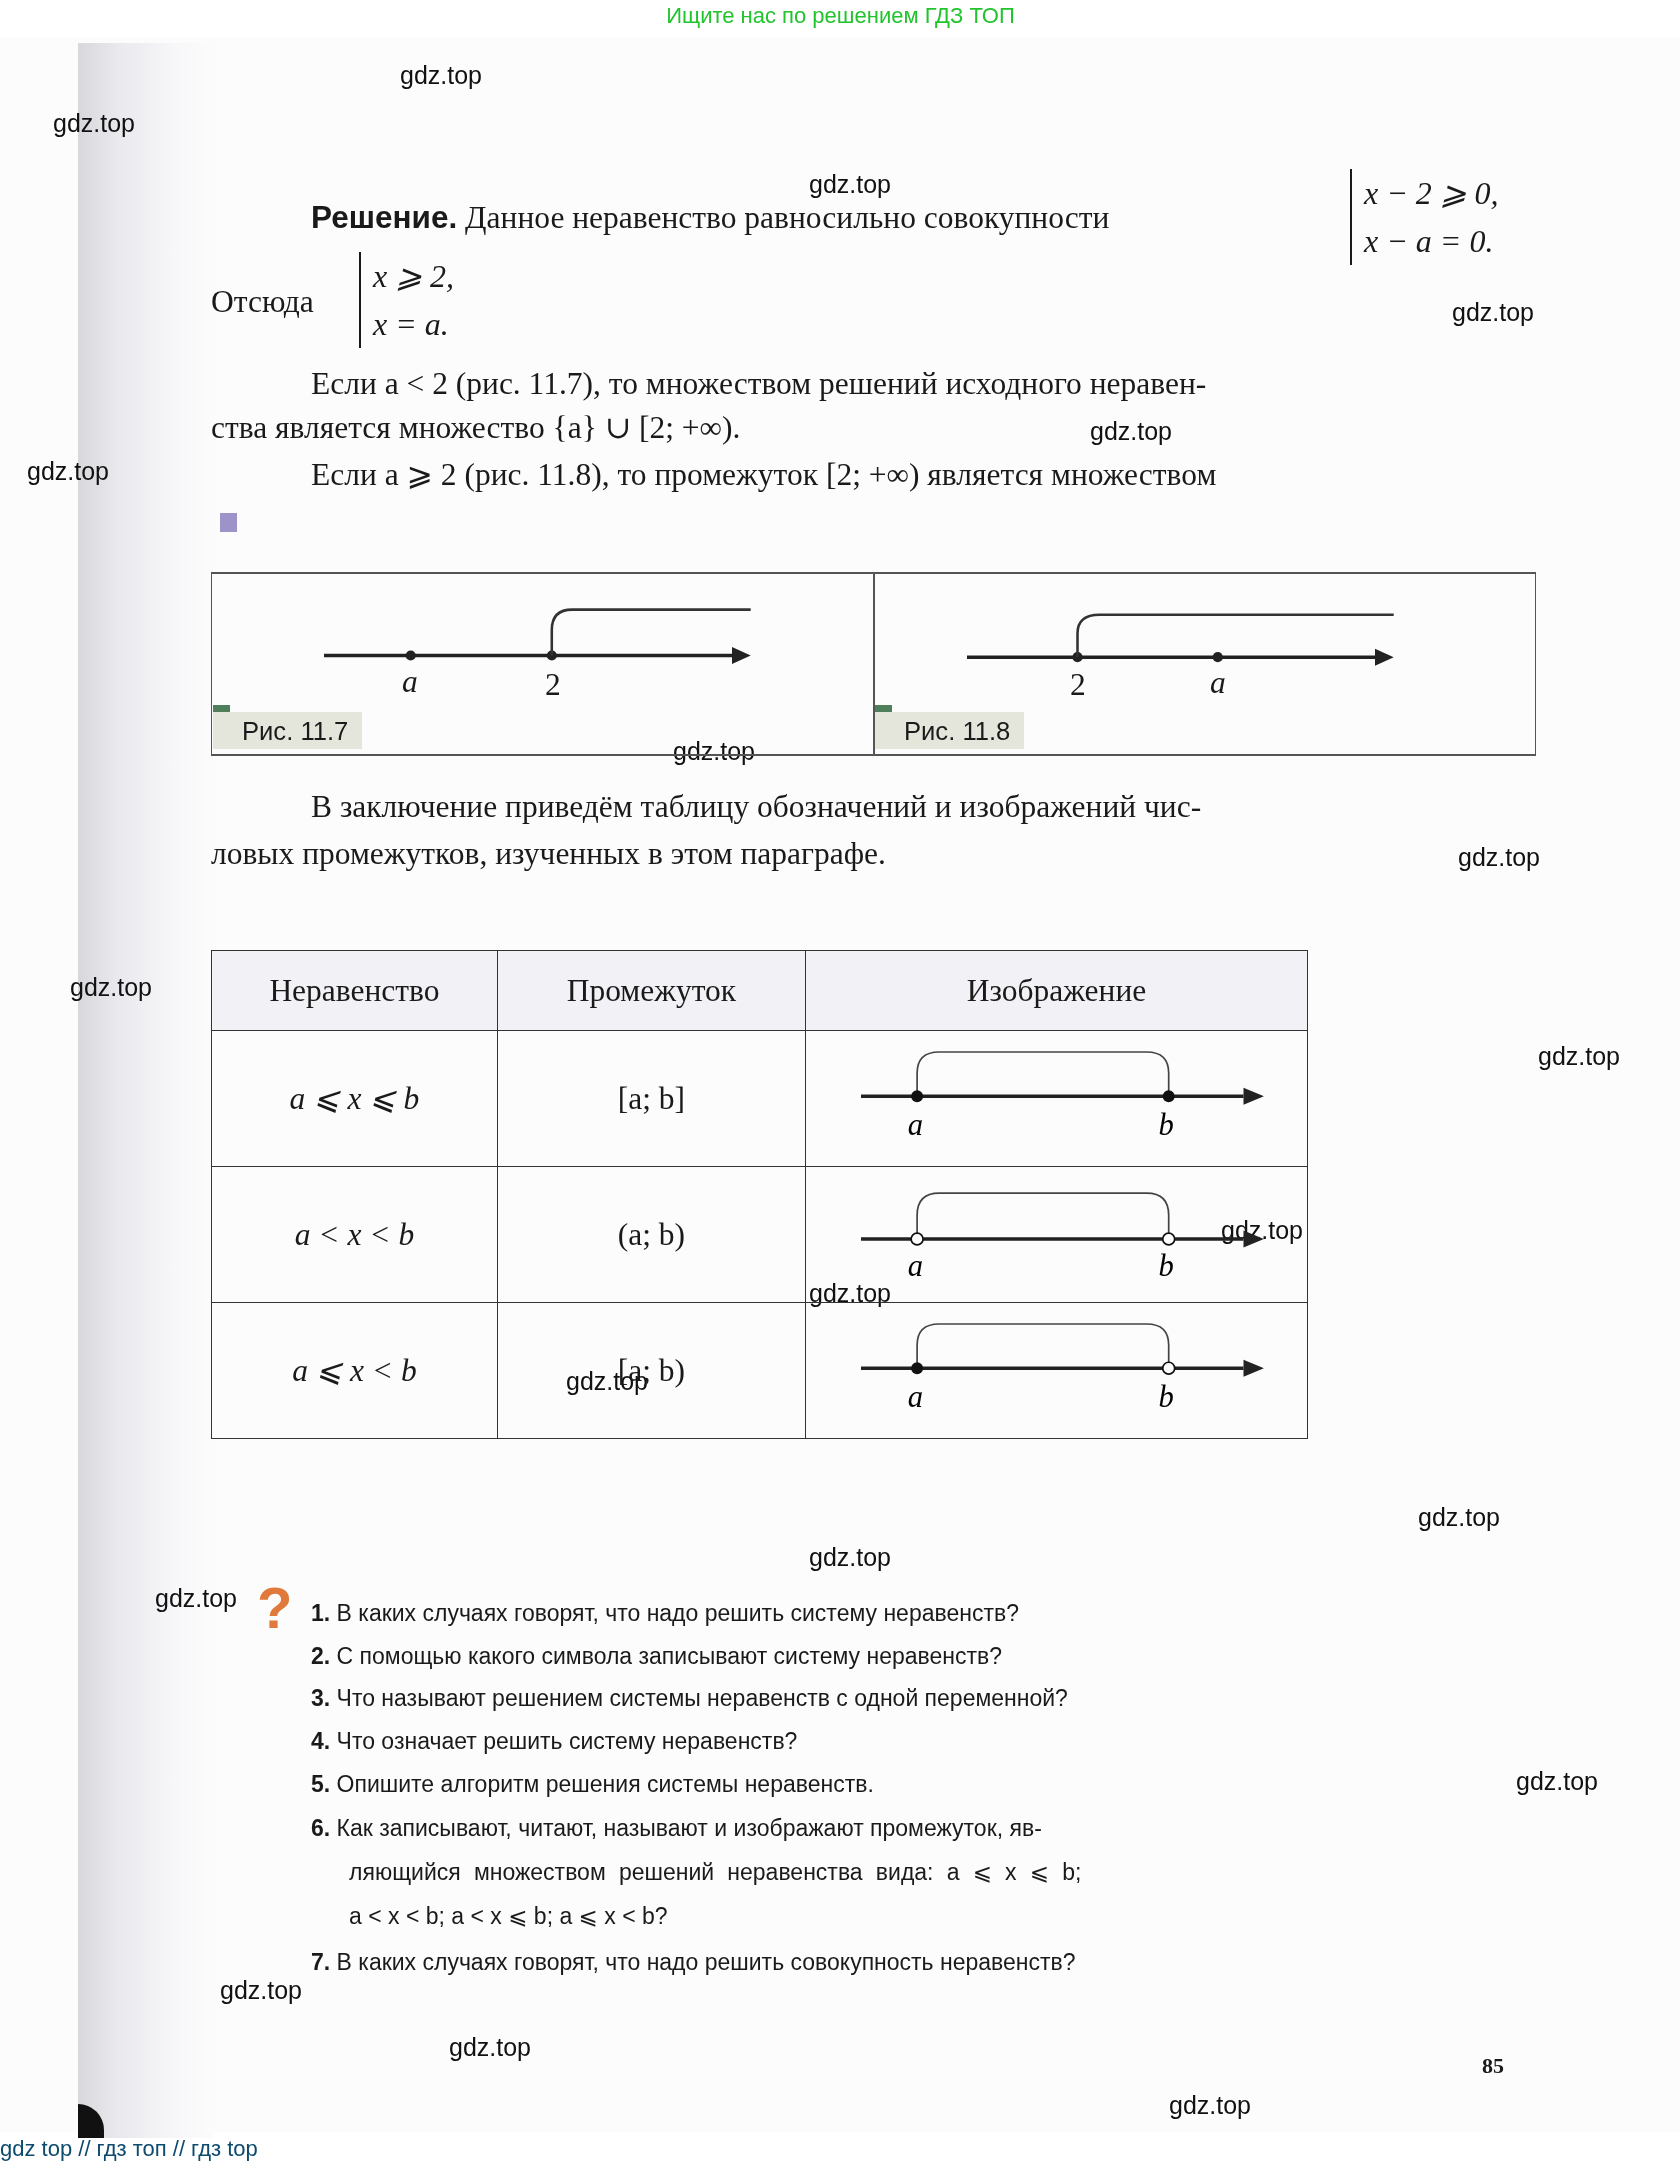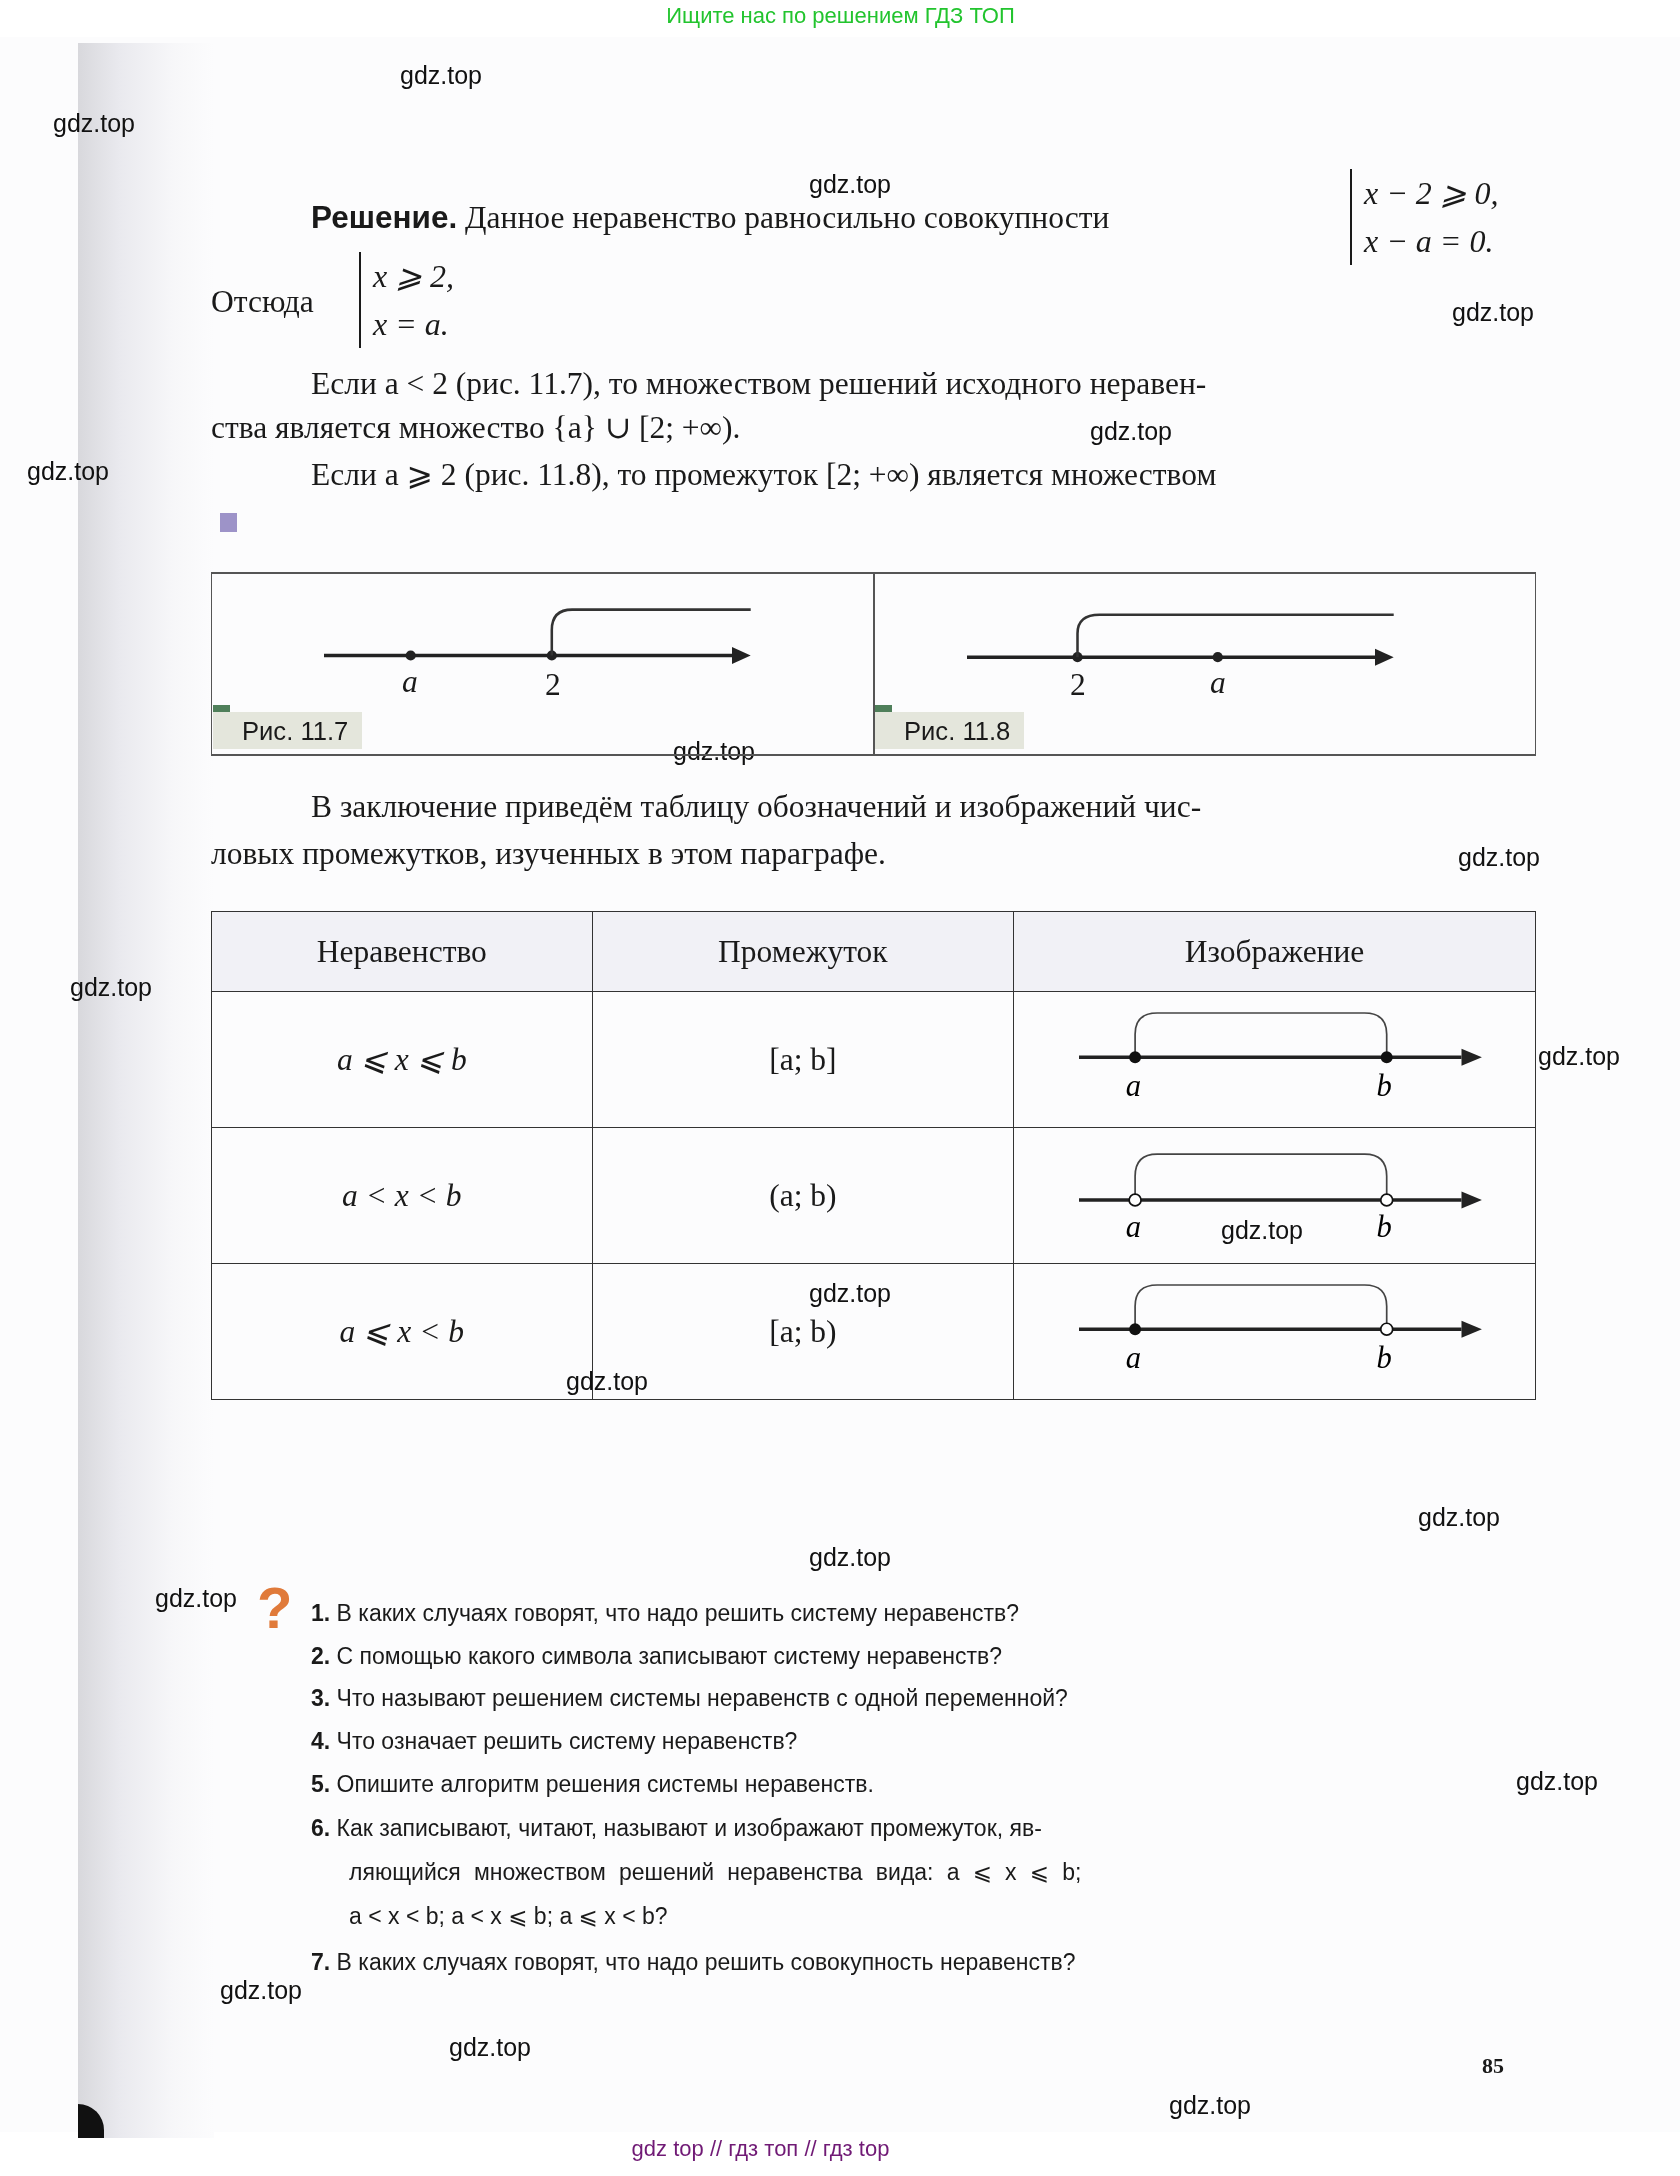--- a/index.html
+++ b/index.html
@@ -16,29 +16,29 @@
   .txt { font-size:31.5px; line-height:1.2; white-space:nowrap; }
   .bold-sans { font-family:"Liberation Sans",sans-serif; font-weight:bold; }
   .it { font-style:italic; }
   .sys { border-left:2.6px solid #1a1a1a; padding-left:12px; font-size:32px; font-style:italic; line-height:48px; }
   .sys:before { content:""; }
   .fig-box { top:572px; left:211px; width:1325px; height:184px; border-top:2.6px solid #555; border-bottom:2.6px solid #555;
              border-left:1.7px solid #555; border-right:1.7px solid #555; box-sizing:border-box; }
   .fig-div { top:572px; left:873px; width:1.7px; height:184px; background:#555; }
   .fig-label { font-family:"Liberation Sans",sans-serif; font-size:25.6px; background:#e4e6dc; padding:5.1px 13.6px 3.4px 29px; }
   .fig-mark { width:17px; height:20.4px; background:#4f7f5a; }
-  table.grid { border-collapse:collapse; position:absolute; top:911px; left:211px; width:1325px; }
+  table.grid { border-collapse:collapse; position:absolute; top:950px; left:211px; width:1097px; }
   table.grid td, table.grid th { border:1.7px solid #333; text-align:center; font-size:31.5px; font-weight:normal; padding:0; }
   table.grid th { height:79px; background:#f1f1f6; }
   table.grid td { height:135px; }
   .q { font-family:"Liberation Sans",sans-serif; font-size:23px; line-height:44px; white-space:nowrap; }
   .q b { font-weight:bold; }
   .qmark { font-family:"Liberation Sans",sans-serif; font-weight:bold; font-size:58px; color:#e07a3a; }
-  .footer { top:2136px; left:0; width:1521px; text-align:center; font-family:"Liberation Sans",sans-serif;
-            font-size:22px; color:#701a75; }
+  .footer { top:2136px; left:0; width:1521px; font-family:"Liberation Sans",sans-serif;
+            font-size:22px; color:#0c4a6e; }
   .pagenum { font-family:Liberation Serif, serif; font-weight:bold; font-size:22px; }
   .end-mark { display:inline-block; width:17px; height:19px; background:#9d93c8; vertical-align:middle; margin-left:8.5px; }
 </style>
 </head>
 <body>
 
 <div class="abs banner">Ищите нас по решением ГДЗ ТОП</div>
 <div class="abs page"></div>
 <div class="abs spine"></div>
 <div class="abs spine-dark"></div>

